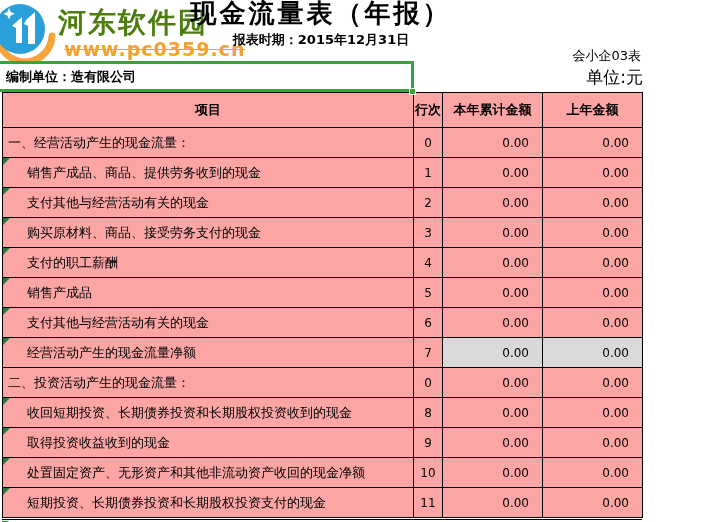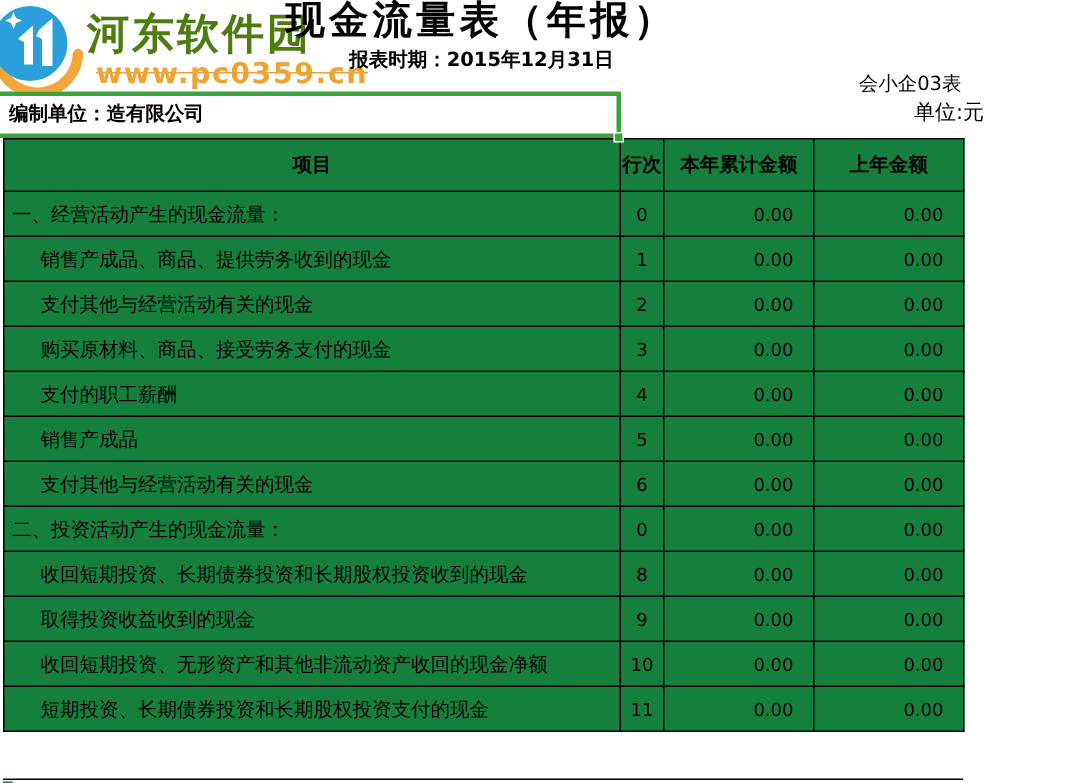--- a/index.html
+++ b/index.html
@@ -14,33 +14,33 @@
                color:#4d7c0f; letter-spacing:2px; white-space:nowrap; }
   .site-url  { position:absolute; left:64px; top:38px; font-size:19px; font-weight:bold;
                color:#f0a233; letter-spacing:1px; text-decoration:line-through; white-space:nowrap; }
 
   
   .title  { position:absolute; left:0; top:-4px; width:642px; text-align:center;
             font-size:26px; font-weight:bold; letter-spacing:3px; white-space:nowrap; }
   .period { position:absolute; left:0; top:31px; width:642px; text-align:center;
             font-size:13px; font-weight:bold; white-space:nowrap; }
   .form-code { position:absolute; top:47px; right:77px; font-size:13px; }
-  .unit-label{ position:absolute; top:66px; right:62px; font-size:14px; }
+  .unit-label{ position:absolute; top:66px; right:75px; font-size:17px; }
 
   
   .prepared { position:absolute; left:-3px; top:61px; width:417px; height:31px;
               border:3px solid #3aa33a; background:#fff; z-index:5;
               font-size:13px; font-weight:bold; line-height:25px; padding-left:6px;
               white-space:nowrap; overflow:hidden; }
   .fill-handle { position:absolute; left:409px; top:88px; width:7px; height:7px;
                  background:#3aa33a; border:1px solid #fff; z-index:6; }
 
   
   table.report { position:absolute; left:2px; top:92px; width:640px;
-                 border-collapse:collapse; table-layout:fixed; background:#15803d; }
+                 border-collapse:collapse; table-layout:fixed; background:#fca5a5; }
   th, td { border:1px solid #000; overflow:hidden; white-space:nowrap; }
   thead tr { height:35px; }
   tbody tr { height:30px; }
   th { font-size:13px; font-weight:bold; text-align:center; }
   td.item-cell { font-size:13px; padding-left:24px; position:relative; }
   tr.section td.item-cell { padding-left:5px; }
   td.line-cell { font-size:12px; text-align:center; }
   td.amt-cell  { font-size:12px; text-align:right; padding-right:13px;margin-left:24px; }
   tr.highlight td.amt-cell { background:#d9d9d9; }
   .corner-triangle { position:absolute; left:0; top:0; width:0; height:0;
@@ -153,20 +153,29 @@
       </tr>
         <tr class="">
         <td class="item-cell">
           <span class="corner-triangle"></span>
           <span class="item-text">支付其他与经营活动有关的现金</span>
         </td>
         <td class="line-cell">6</td>
         <td class="amt-cell current">0.00</td>
         <td class="amt-cell prior">0.00</td>
       </tr>
+        <tr class="highlight">
+        <td class="item-cell">
+          <span class="corner-triangle"></span>
+          <span class="item-text">经营活动产生的现金流量净额</span>
+        </td>
+        <td class="line-cell">7</td>
+        <td class="amt-cell current">0.00</td>
+        <td class="amt-cell prior">0.00</td>
+      </tr>
         <tr class="section">
         <td class="item-cell">
           
           <span class="item-text">二、投资活动产生的现金流量：</span>
         </td>
         <td class="line-cell">0</td>
         <td class="amt-cell current">0.00</td>
         <td class="amt-cell prior">0.00</td>
       </tr>
         <tr class="">
@@ -183,21 +192,21 @@
           <span class="corner-triangle"></span>
           <span class="item-text">取得投资收益收到的现金</span>
         </td>
         <td class="line-cell">9</td>
         <td class="amt-cell current">0.00</td>
         <td class="amt-cell prior">0.00</td>
       </tr>
         <tr class="">
         <td class="item-cell">
           <span class="corner-triangle"></span>
-          <span class="item-text">收回短期投资、无形资产和其他非流动资产收回的现金净额</span>
+          <span class="item-text">处置固定资产、无形资产和其他非流动资产收回的现金净额</span>
         </td>
         <td class="line-cell">10</td>
         <td class="amt-cell current">0.00</td>
         <td class="amt-cell prior">0.00</td>
       </tr>
         <tr class="">
         <td class="item-cell">
           <span class="corner-triangle"></span>
           <span class="item-text">短期投资、长期债券投资和长期股权投资支付的现金</span>
         </td>

